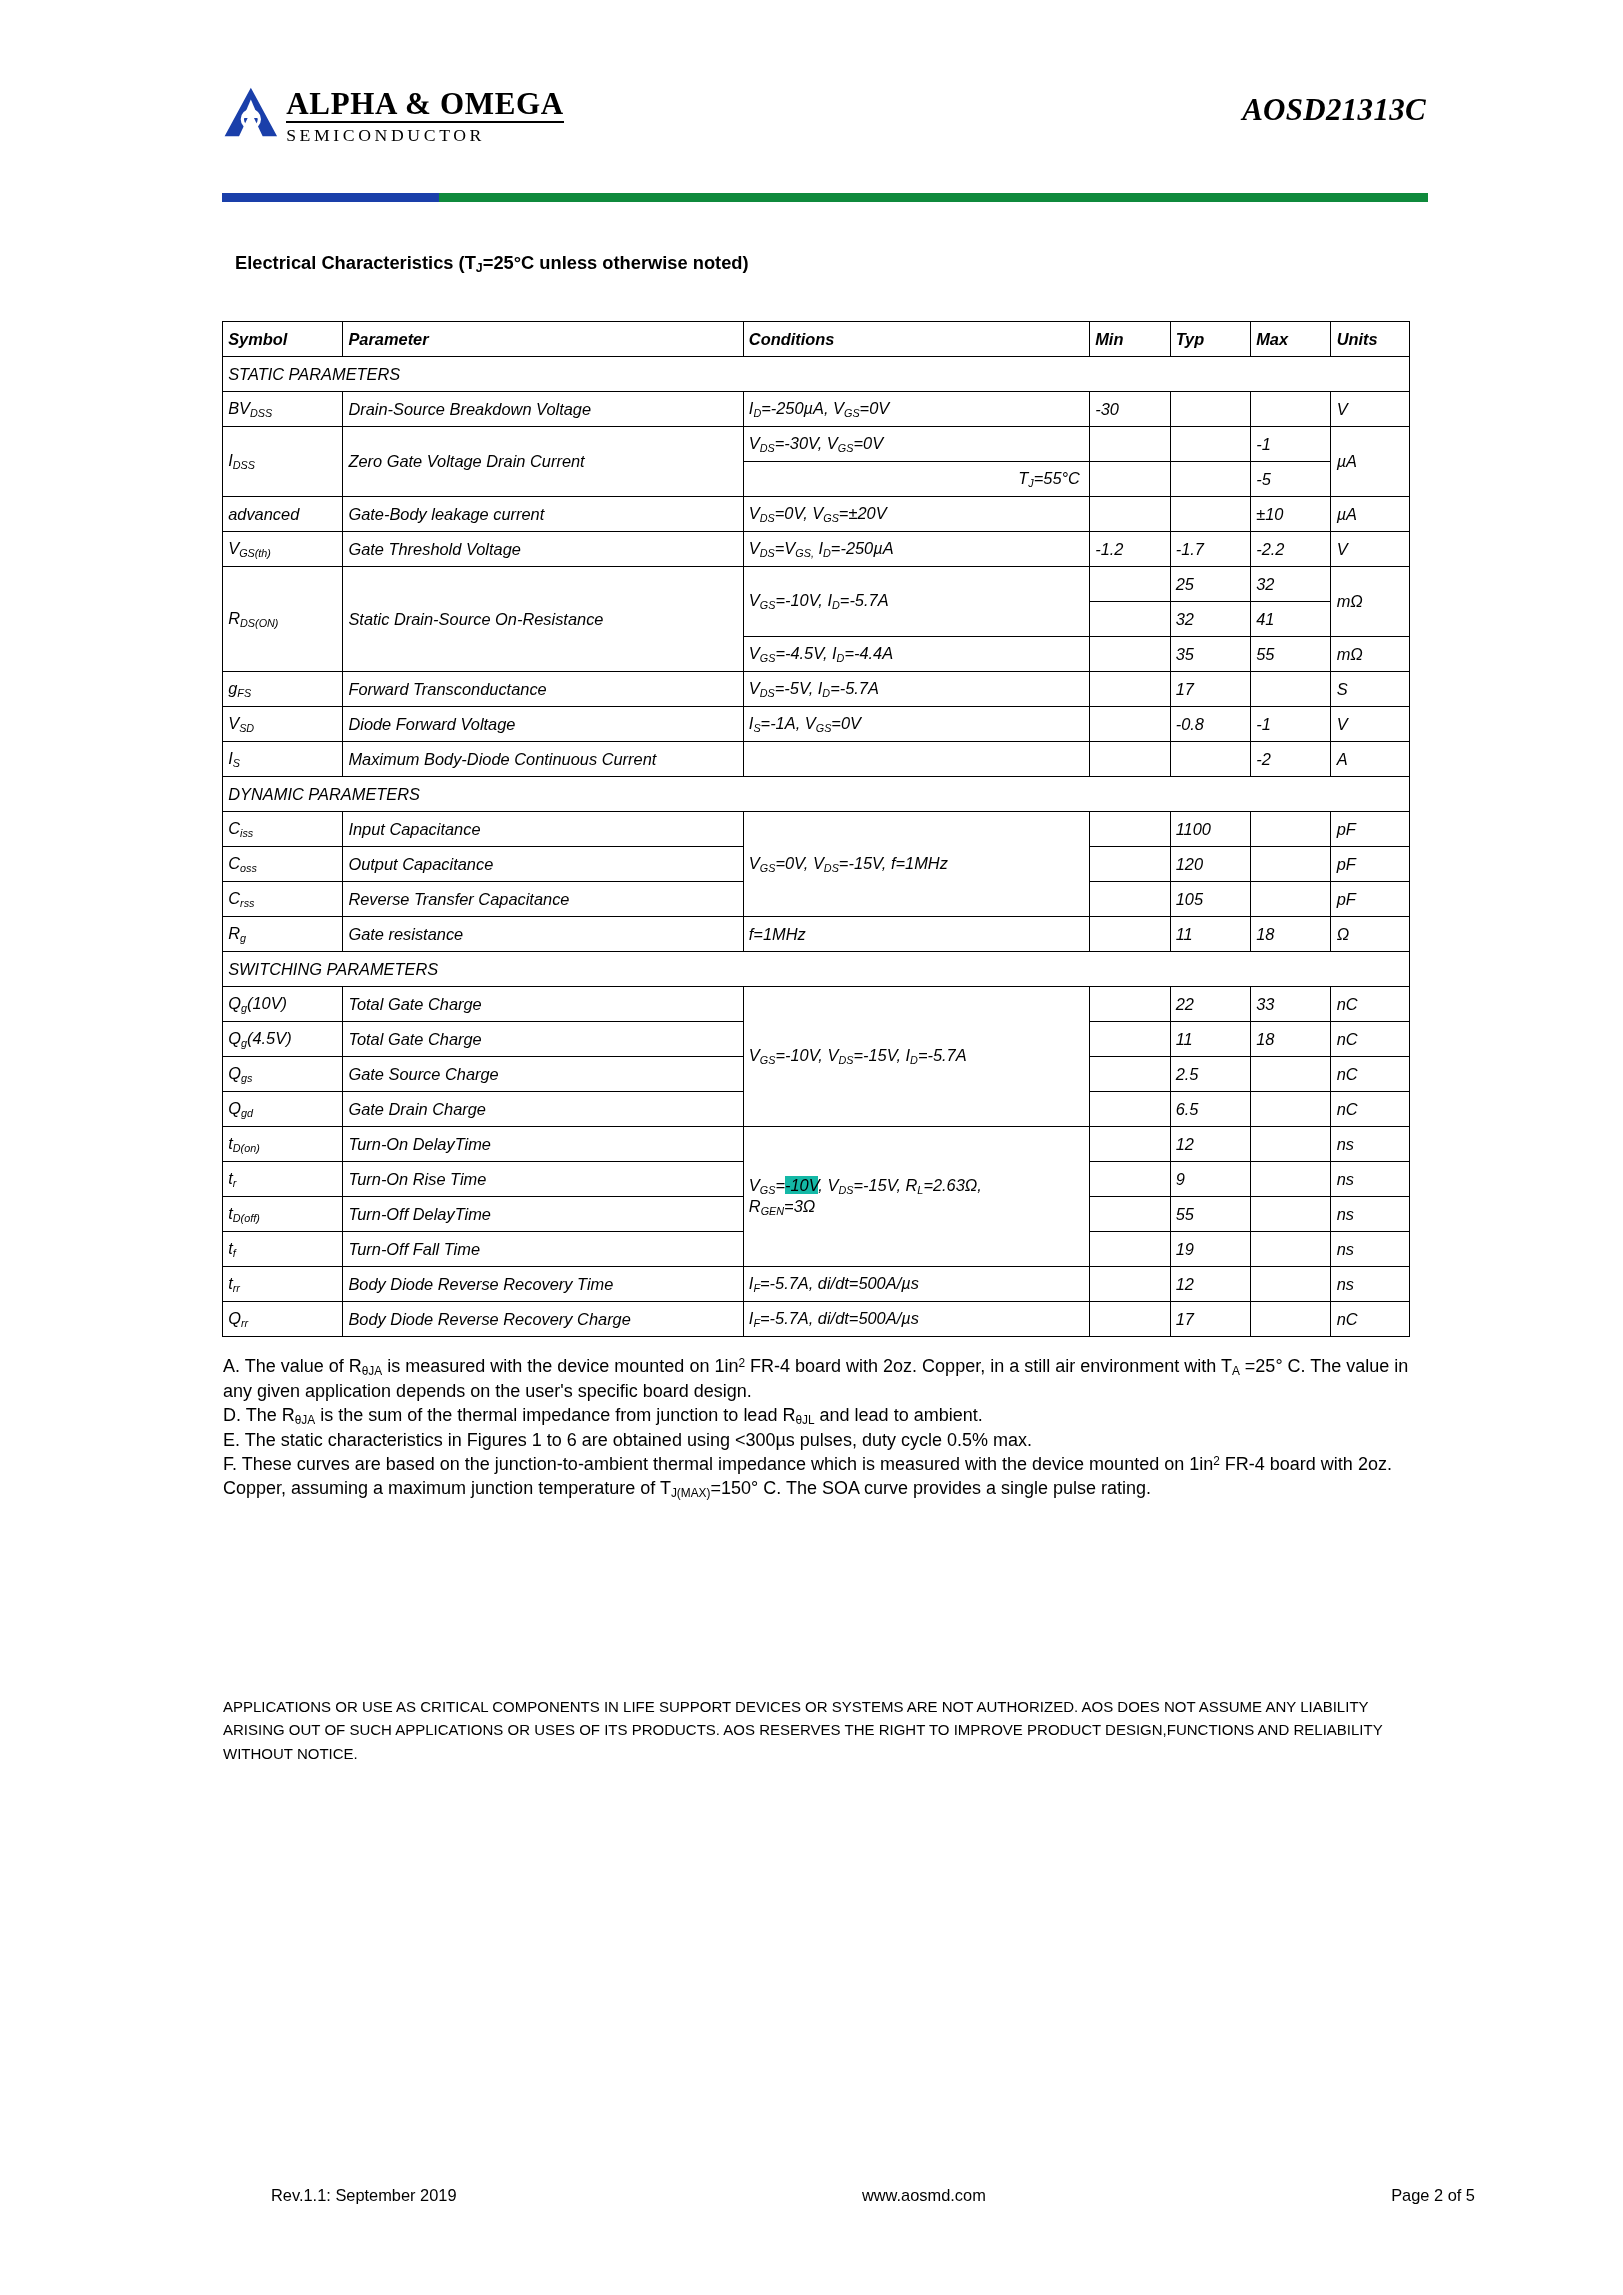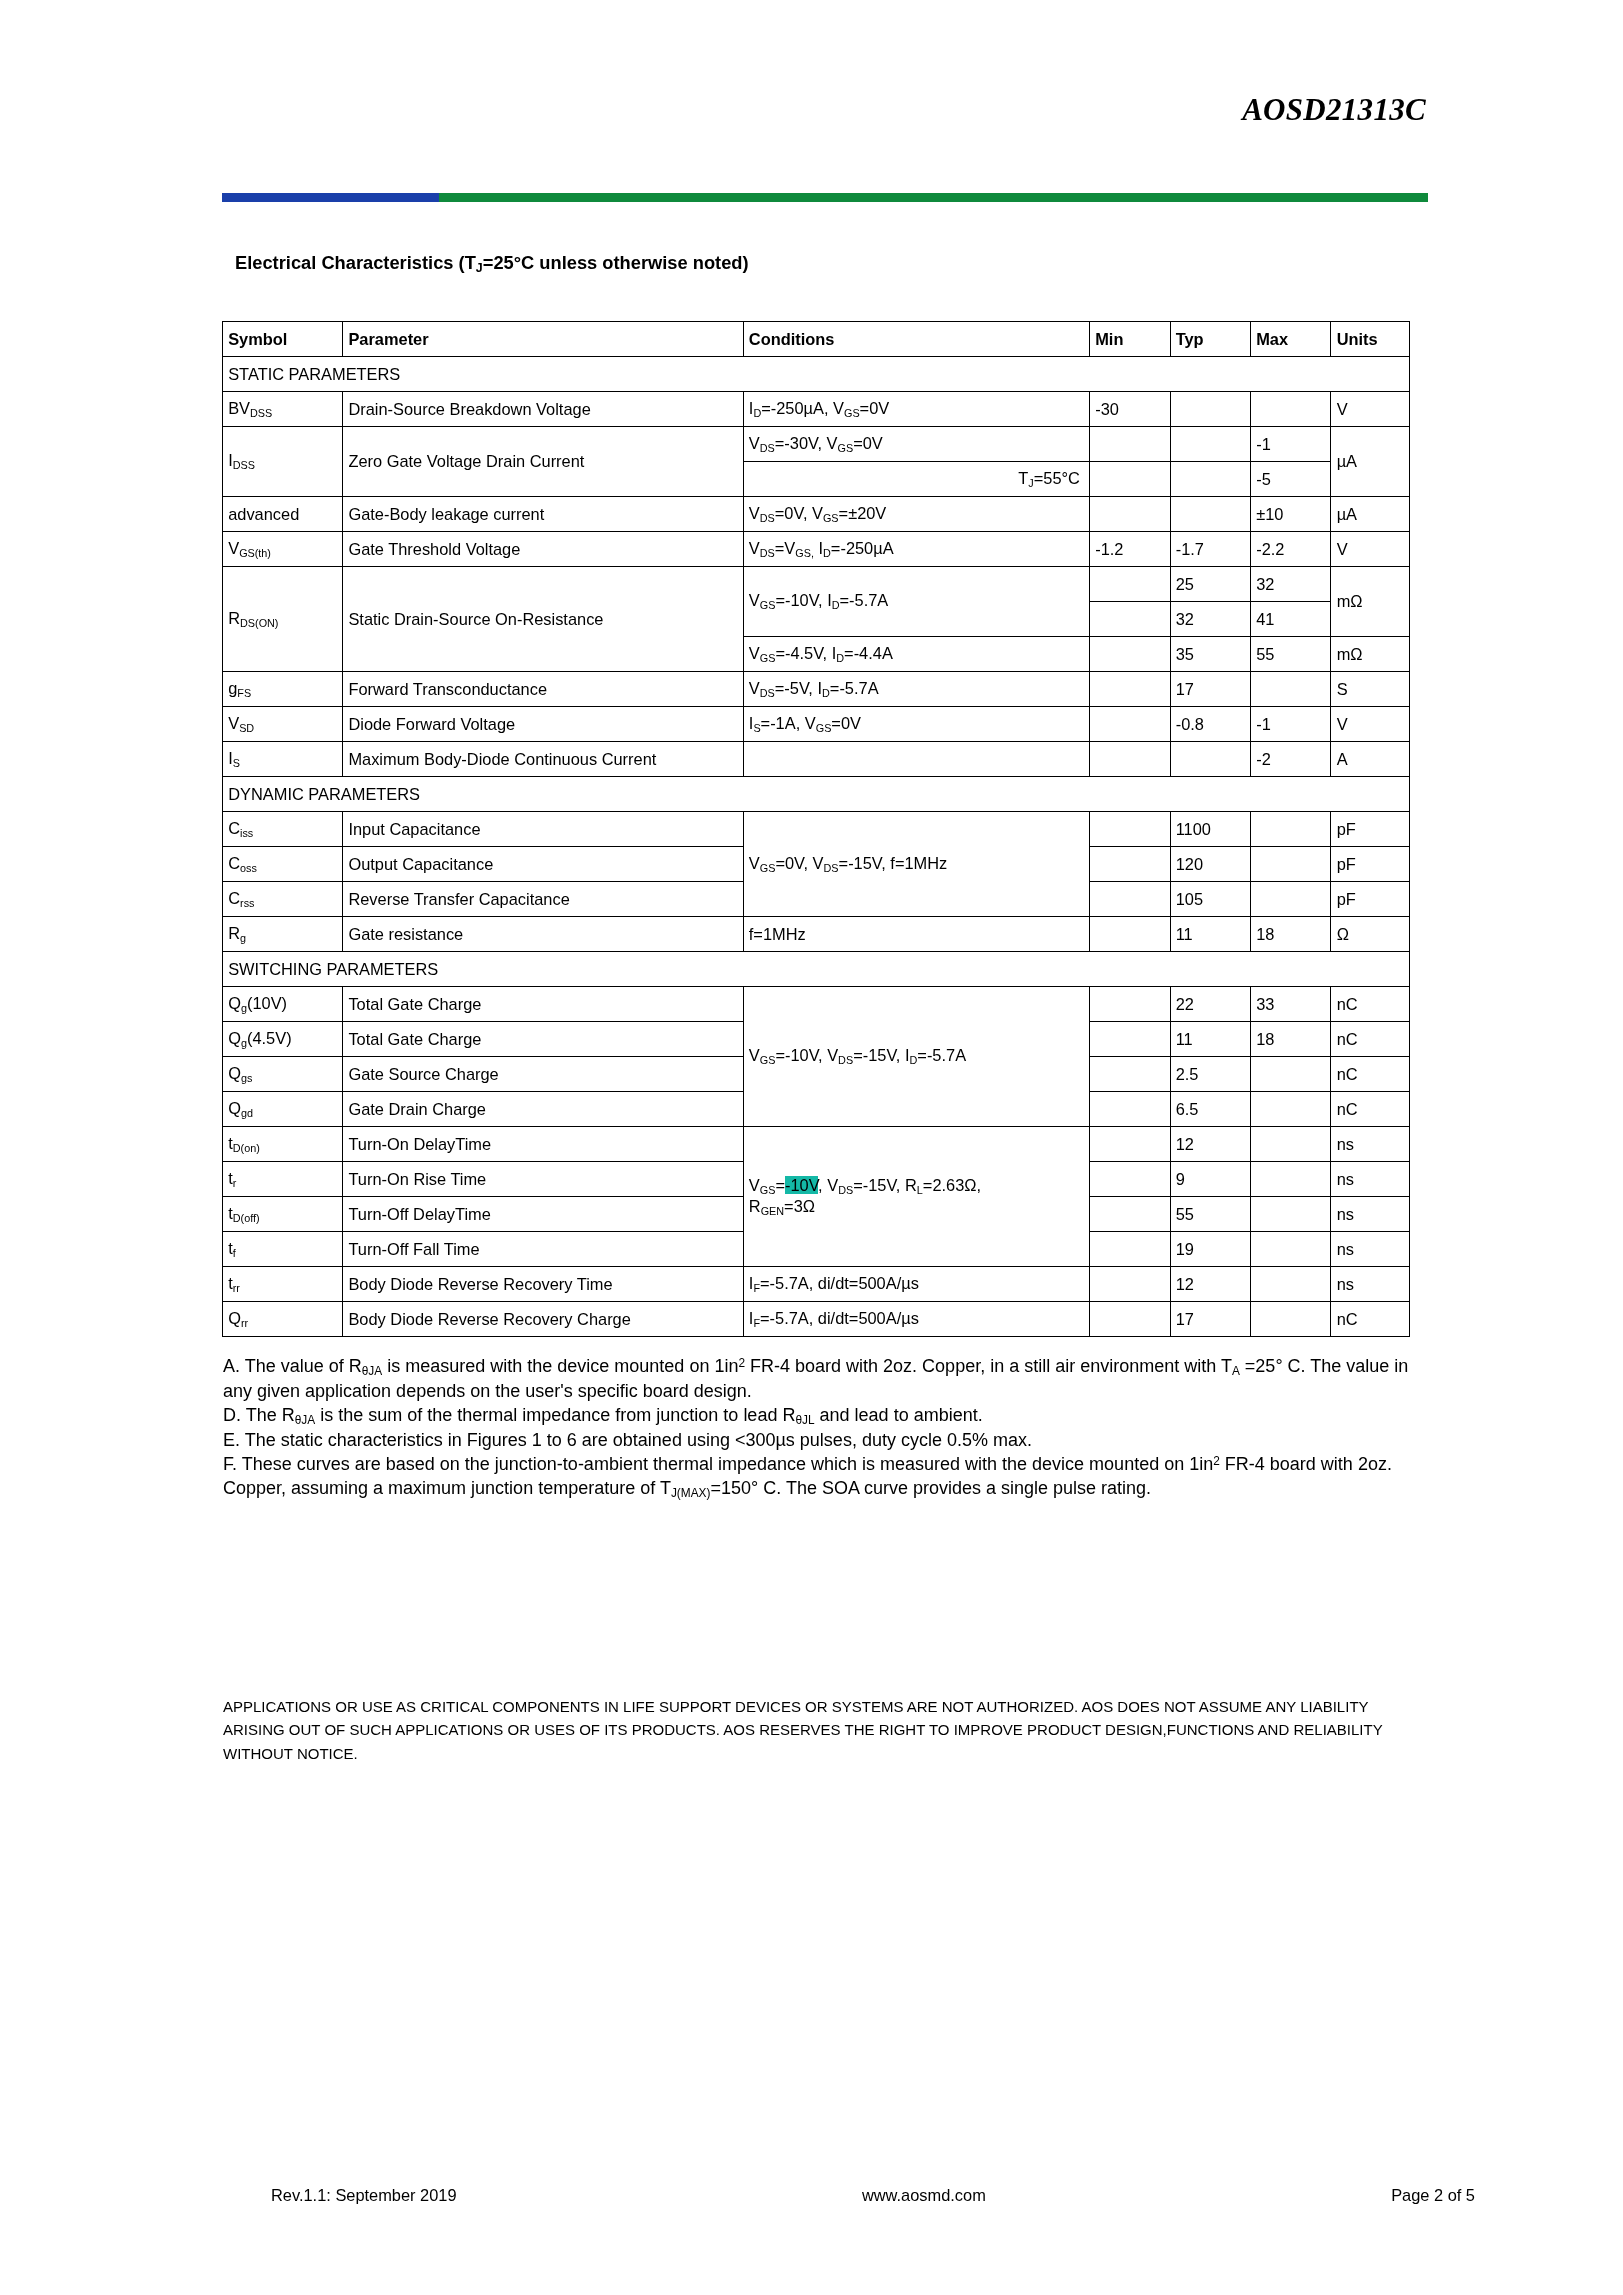--- a/index.html
+++ b/index.html
@@ -75,20 +75,21 @@
   .sec-title sub { font-size:12.4px; }
 
   
   table.specs {
     position:absolute;
     left:222px; top:321px;
     width:1188px;
     border-collapse:collapse;
     table-layout:fixed;
     font-size:16.4px;
+    font-style:italic;
   }
   table.specs td, table.specs th {
     border:1px solid #000;
     padding:0 5.2px;
     height:34px;
     vertical-align:middle;
     font-weight:normal;
     text-align:left;
   }
   table.specs th { font-weight:bold; }
@@ -133,20 +134,32 @@
     justify-content:space-between;
     margin-left:48px;
   }
 </style>
 </head>
 <body>
 
 <div class="page">
 
   <div class="header">
+    <div class="logo-wrap">
+      <svg class="logo-mark" viewBox="0 0 90 82">
+        <path d="M44 4 L84 78 L62 78 L44 40 L26 78 L4 78 Z" fill="#1a3faa"></path>
+        <path d="M44 22 L56 50 L32 50 Z" fill="#ffffff"></path>
+        <circle cx="44" cy="52" r="13" fill="none" stroke="#ffffff" stroke-width="5"></circle>
+      </svg>
+      <div class="logo-text">
+        <div class="logo-title">ALPHA &amp; OMEGA</div>
+        <div class="logo-rule"></div>
+        <div class="logo-sub">SEMICONDUCTOR</div>
+      </div>
+    </div>
     <div class="part-number">AOSD21313C</div>
   </div>
 
   <div class="rule-bar">
     <div class="blue"></div>
     <div class="green"></div>
   </div>
 
   <div class="sec-title">
     <span>Electrical Characteristics (T</span><sub>J</sub><span>=25°C unless otherwise noted)</span>

